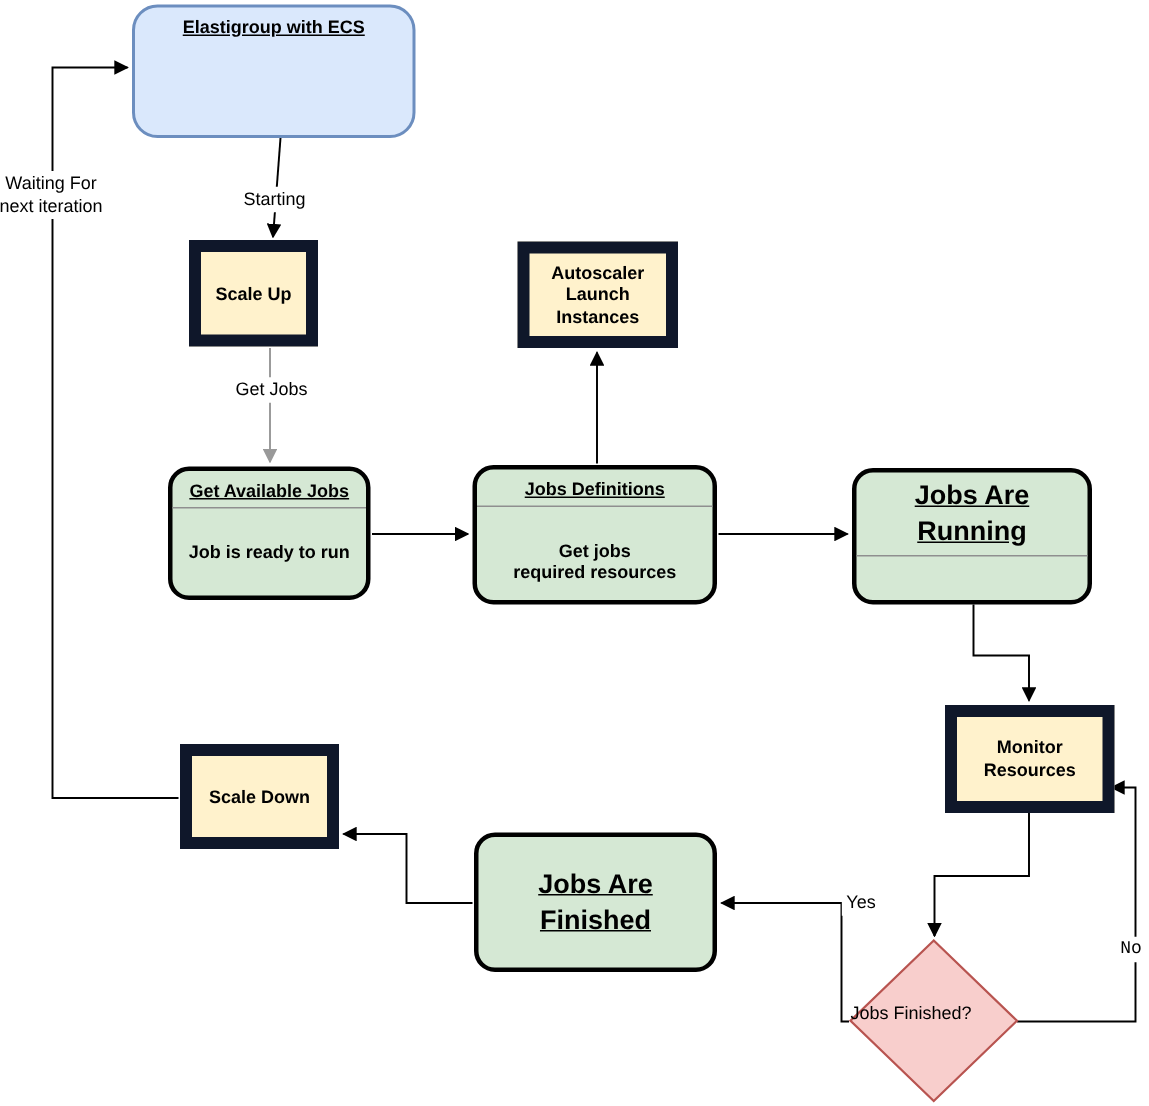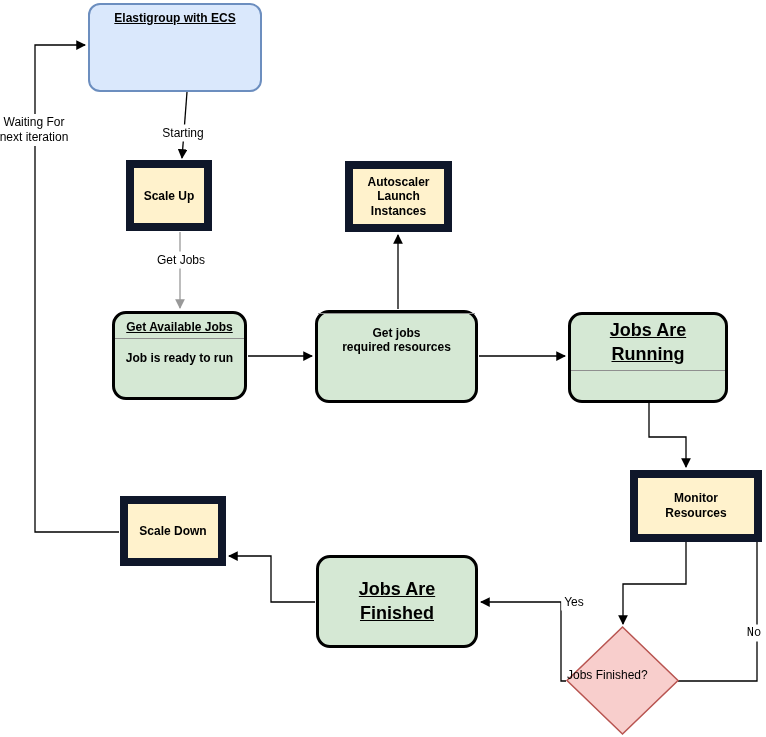--- a/index.html
+++ b/index.html
@@ -24,33 +24,33 @@
   }
   
   .blue {
     background:#dae8fc; border:2px solid #6c8ebf; border-radius:12px;
     font-size:12px; font-weight:bold;
   }
 
   .hdr { padding:6px 4px 4px; text-decoration:underline; }
   .sect { border-top:1px solid #8f8f8f; }
   .body-center { flex:1; display:flex; align-items:center; justify-content:center; }
-  .body-top { flex:1; padding-top:12px; }
+  .body-top { flex:1; padding-top:22px; }
   .fill-center { flex:1; display:flex; align-items:center; justify-content:center; }
   .preline { white-space:pre-line; }
   .big-label { font-size:18px; line-height:1.3; font-weight:bold; text-decoration:underline; }
 
   
-  .n-elastigroup { left:88px;  top:3px;   width:174px; height:89px; }
+  .n-elastigroup { left:88px;  top:3px;   width:189px; height:89px;border-radius:17px; }
   .n-scaleup     { left:126px; top:160px; width:86px; height:71px; }
   .n-autoscaler  { left:345px; top:161px; width:107px; height:71px; line-height:1.18; }
   .n-getjobs     { left:112px; top:311px; width:135px; height:89px; }
   .n-jobsdef     { left:315px; top:310px; width:163px; height:93px; }
   .n-running     { left:568px; top:312px; width:160px; height:91px; }
-  .n-monitor     { left:630px; top:470px; width:132px; height:72px; line-height:1.25; }
+  .n-monitor     { left:630px; top:470px; width:113px; height:72px; line-height:1.25; }
   .n-scaledown   { left:120px; top:496px; width:106px; height:70px; }
   .n-finished    { left:316px; top:555px; width:162px; height:93px; justify-content:center; align-items:center; }
   .n-running .hdr-zone { height:55px; display:flex; align-items:center; justify-content:center; }
 
   .diamond-label {
     position:absolute; left:567px; top:668px; width:111px;
     font-size:12px; font-weight:normal;
   }
 
   .elabel {
@@ -107,20 +107,21 @@
 Launch
 Instances</span>
   </div>
 
   <div class="node round n-getjobs">
     <div class="hdr">Get Available Jobs</div>
     <div class="sect body-top">Job is ready to run</div>
   </div>
 
   <div class="node round n-jobsdef">
+    <div class="hdr">Jobs Definitions</div>
     <div class="sect body-top preline">Get jobs
 required resources</div>
   </div>
 
   <div class="node round n-running">
     <div class="hdr-zone">
       <span class="big-label preline">Jobs Are
 Running</span>
     </div>
     <div class="sect fill-center"></div>

